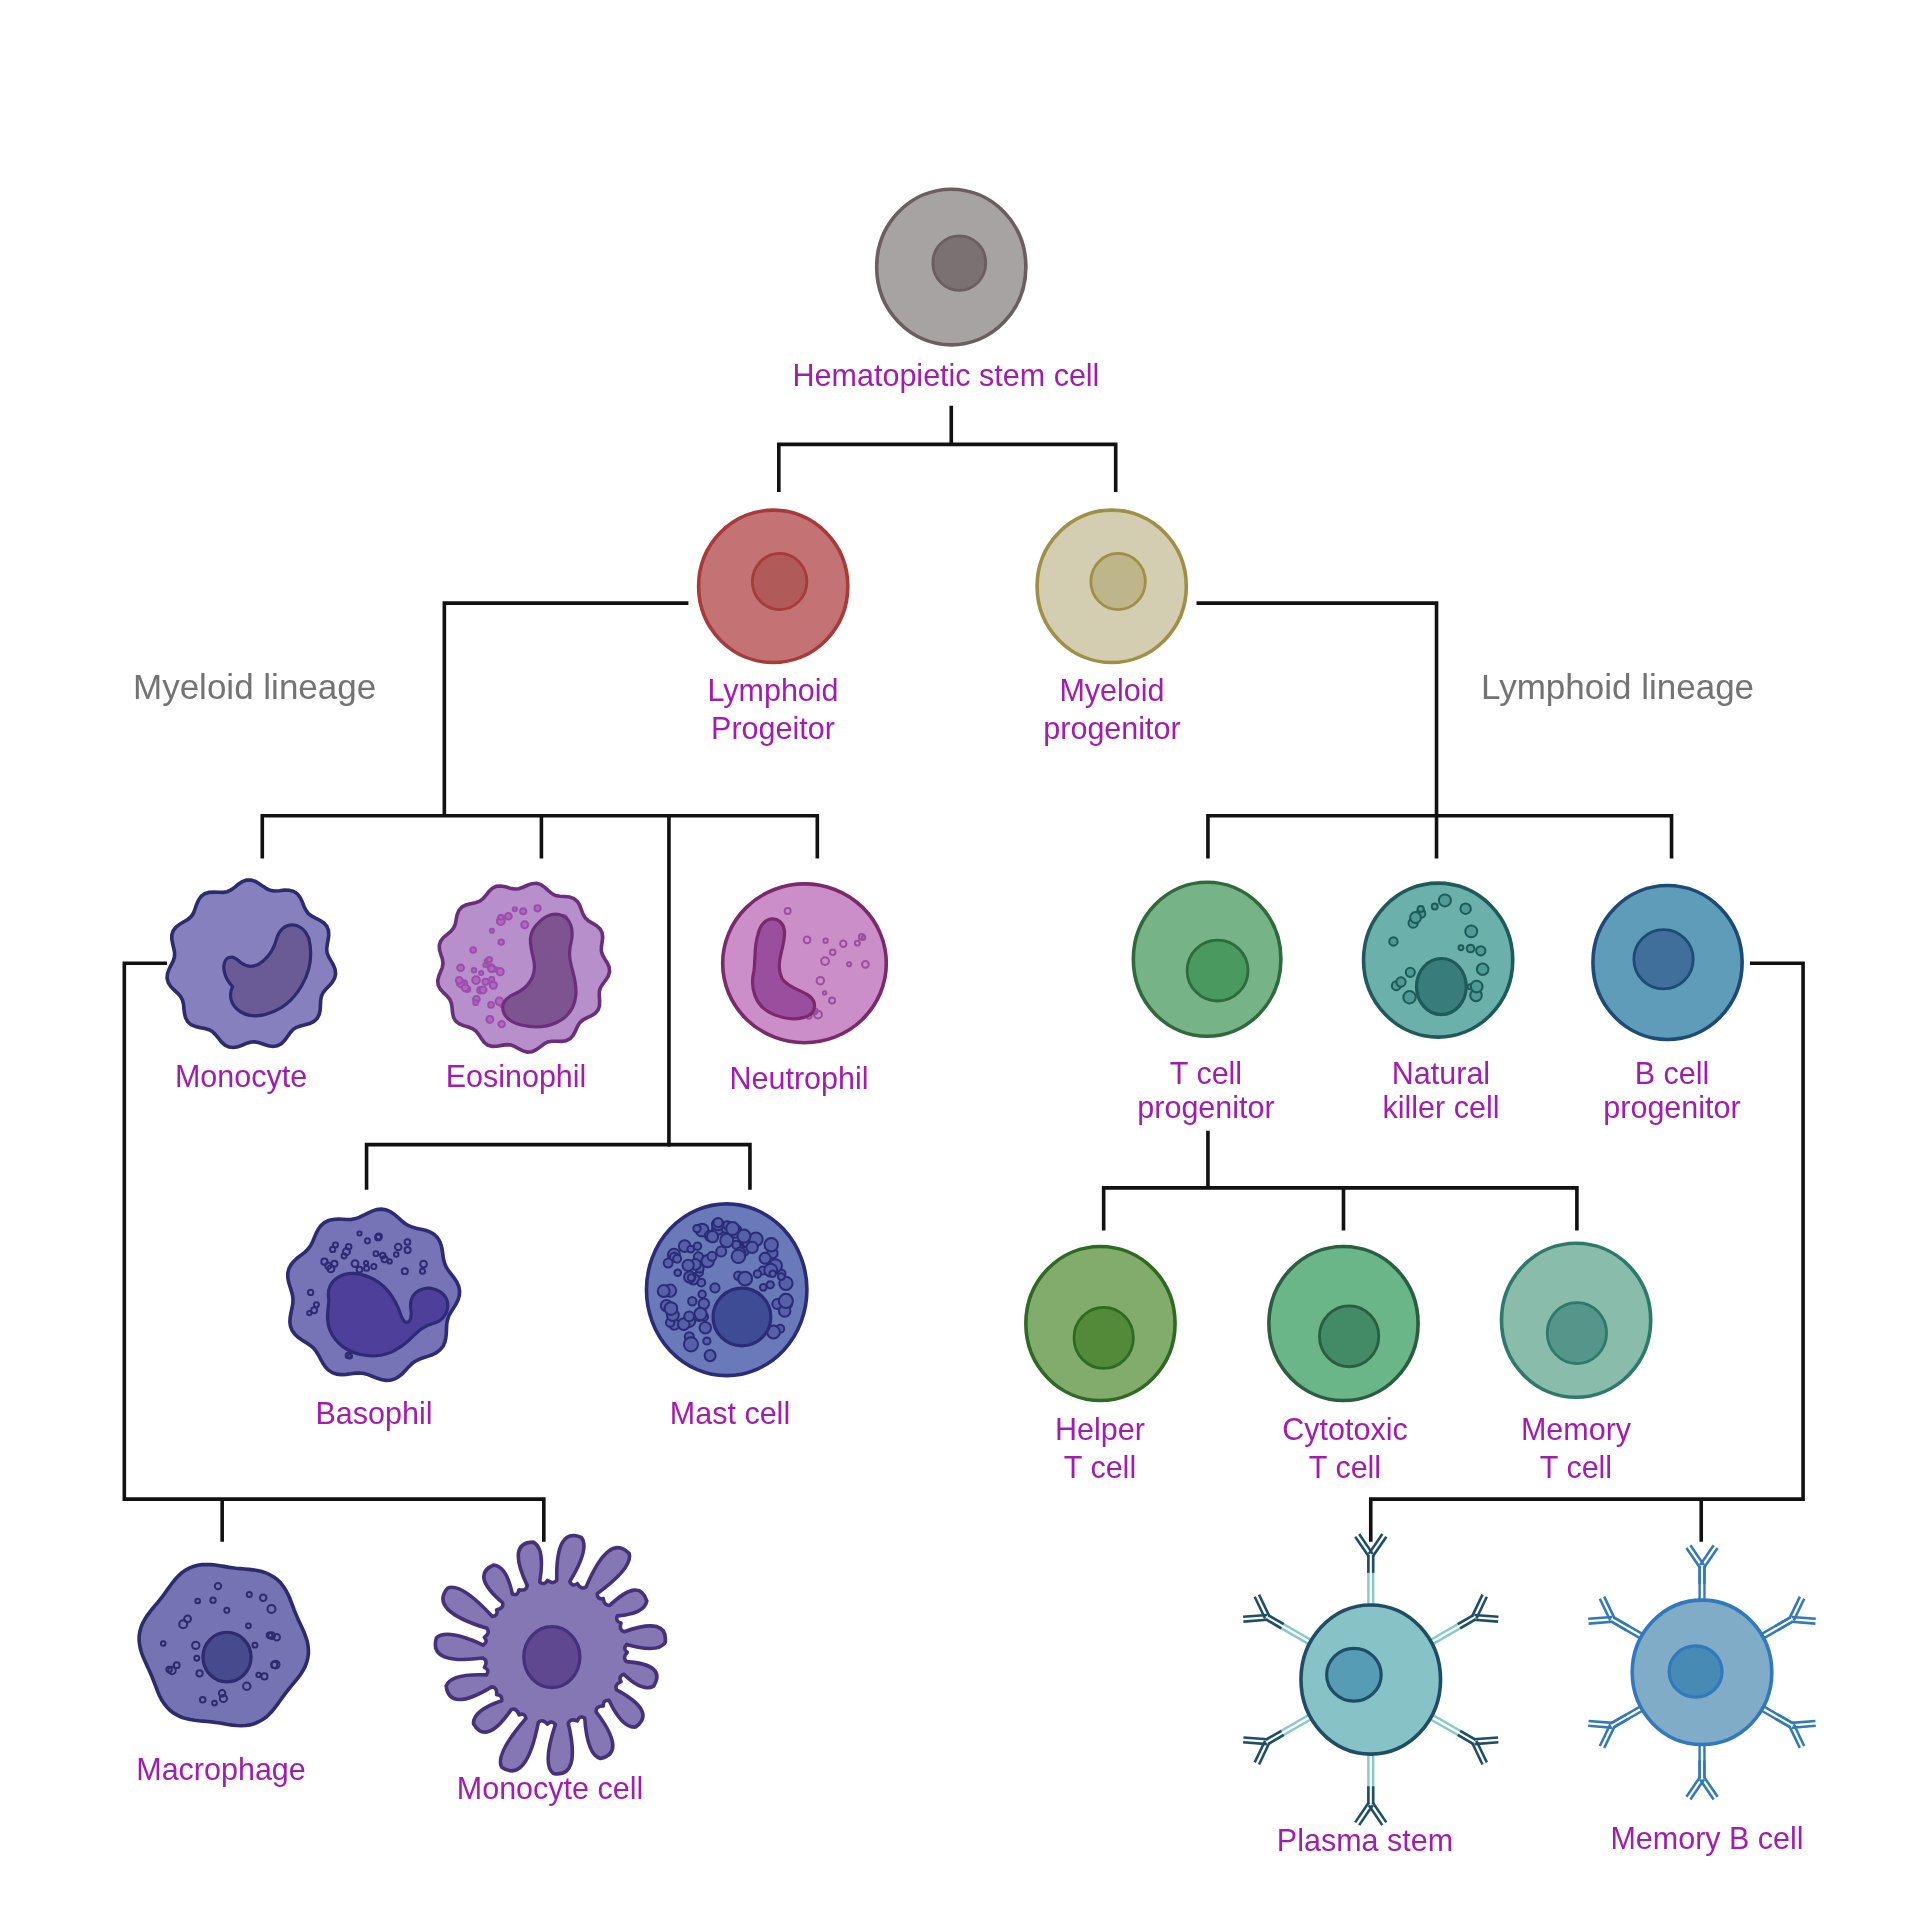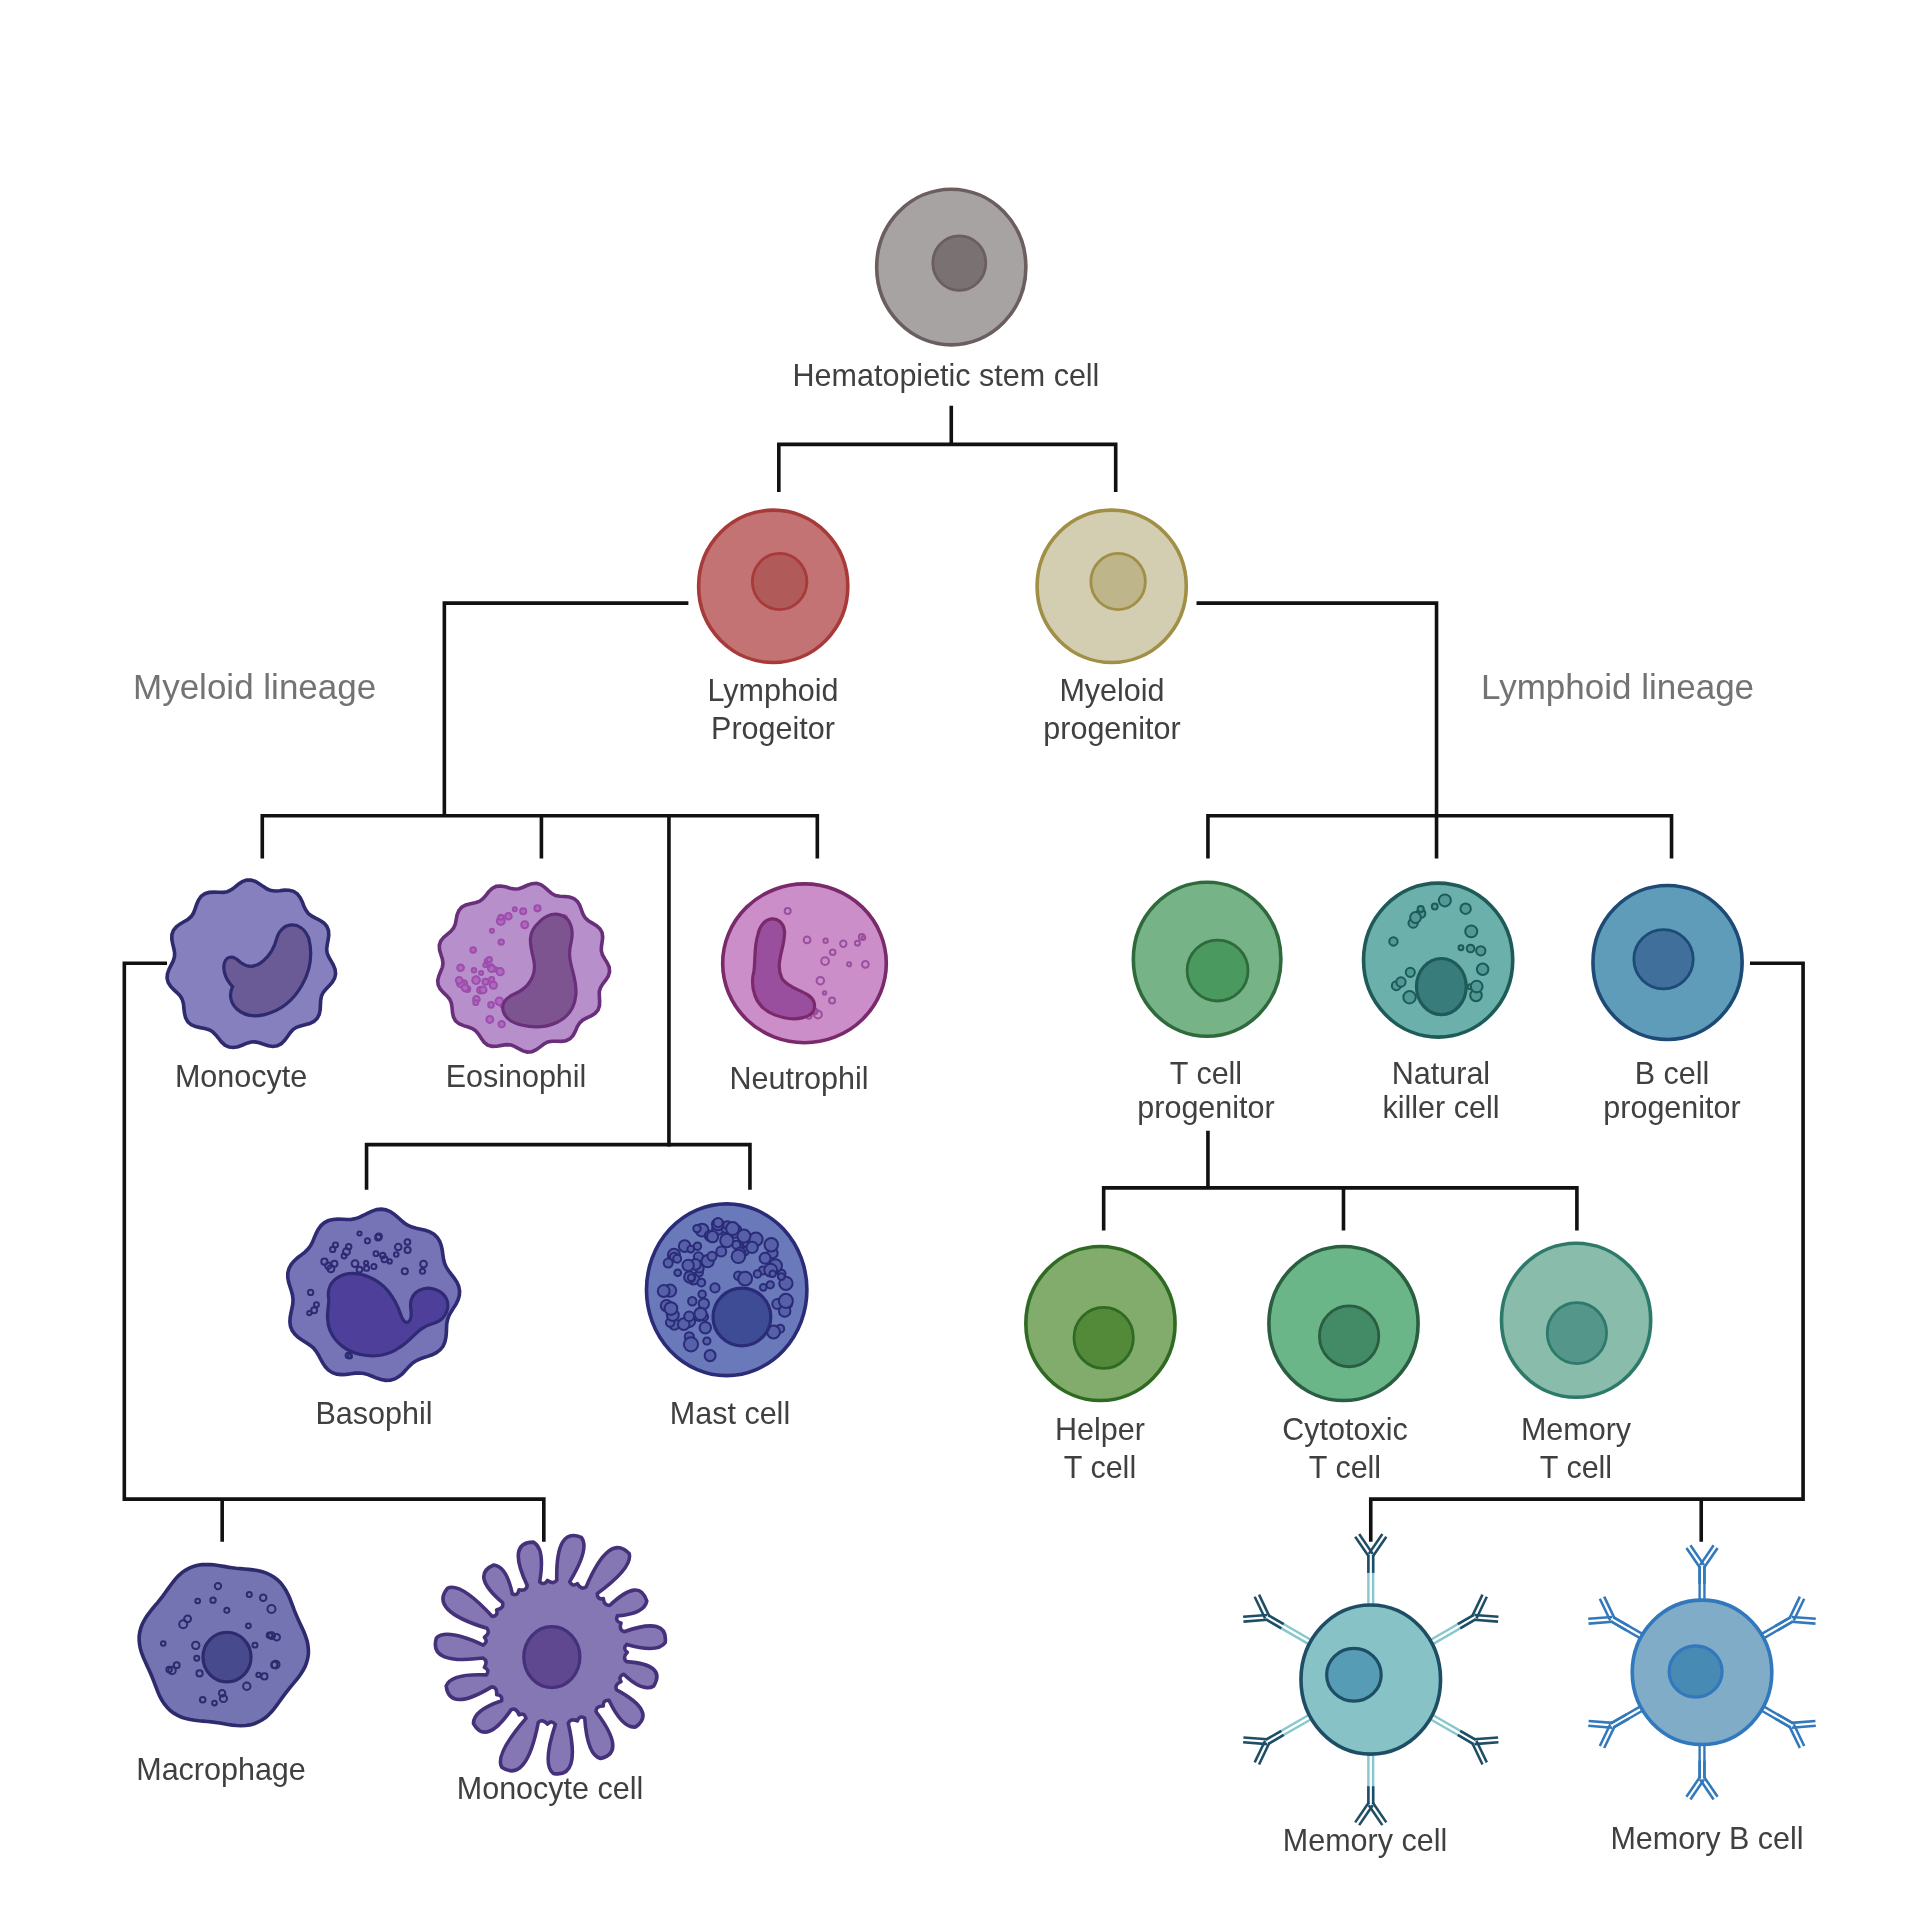--- a/index.html
+++ b/index.html
@@ -1,19 +1,19 @@
 <!DOCTYPE html>
 <html style="font-size:13px"><head>
 <meta charset="utf-8">
 <style>
   html,body{margin:0;padding:0;background:#ffffff;}
   body{width:1925px;height:1925px;position:relative;overflow:hidden;font-family:"Liberation Sans","DejaVu Sans",sans-serif;color:#111;}
   #stage{position:absolute;left:0;top:0;width:1925px;height:1925px;}
   .title{position:absolute;left:0;width:1925px;top:58px;text-align:center;font-size:50px;font-weight:700;letter-spacing:-0.4px;color:#111;}
-  .lbl{position:absolute;font-size:30.5px;line-height:38px;text-align:center;color:#404040;white-space:nowrap;transform:translateX(-50%);}
+  .lbl{position:absolute;font-size:30.5px;line-height:38px;text-align:center;color:#a21caf;white-space:nowrap;transform:translateX(-50%);}
   .lineage{position:absolute;font-size:35px;color:#737373;white-space:nowrap;}
 </style>
 </head>
 <body>
 
 <div id="stage">
 
   <div class="lineage" style="left:133px;top:667px;">Myeloid lineage</div>
   <div class="lineage" style="left:1481px;top:667px;">Lymphoid lineage</div>
 
@@ -465,16 +465,16 @@
     </div>
   <div class="lbl" style="left:1345px;top:1410px;">
       <div>Cytotoxic</div>
       <div>T cell</div>
     </div>
   <div class="lbl" style="left:1576px;top:1410px;">
       <div>Memory</div>
       <div>T cell</div>
     </div>
 
-  <div class="lbl" style="left:1365px;top:1821px;">Memory cell</div>
+  <div class="lbl" style="left:1365px;top:1821px;">Plasma stem</div>
   <div class="lbl" style="left:1707px;top:1819px;">Memory B cell</div>
 </div>
 
 
 </body></html>

